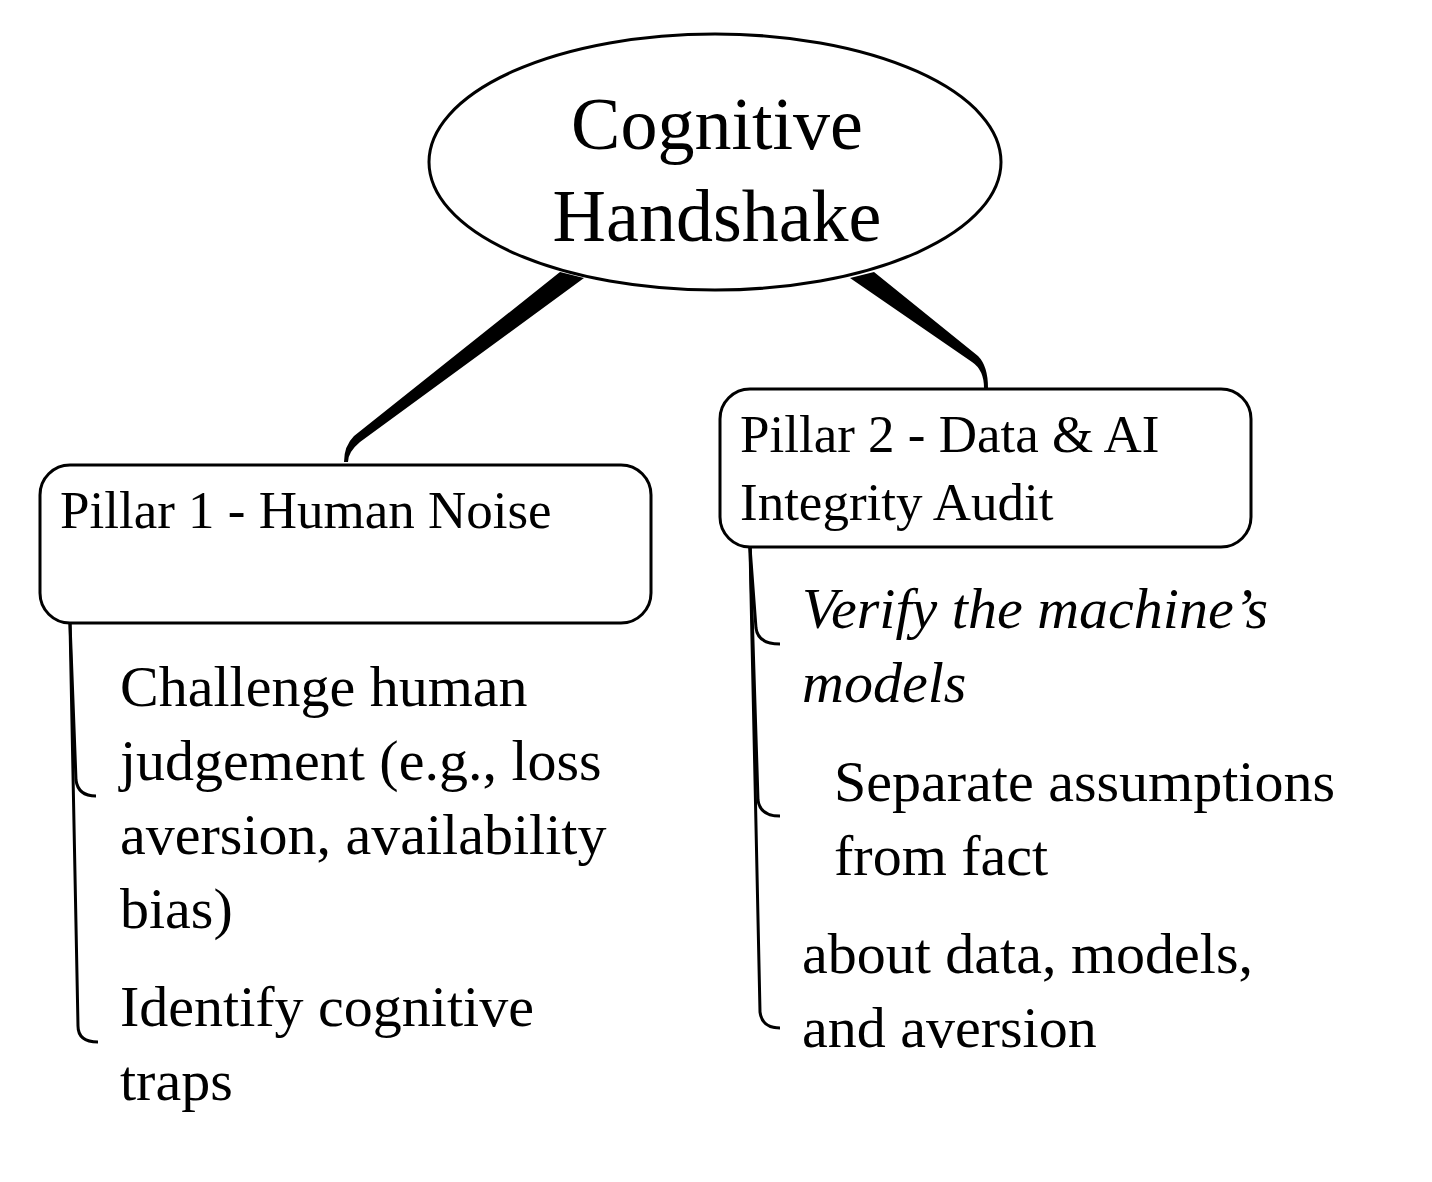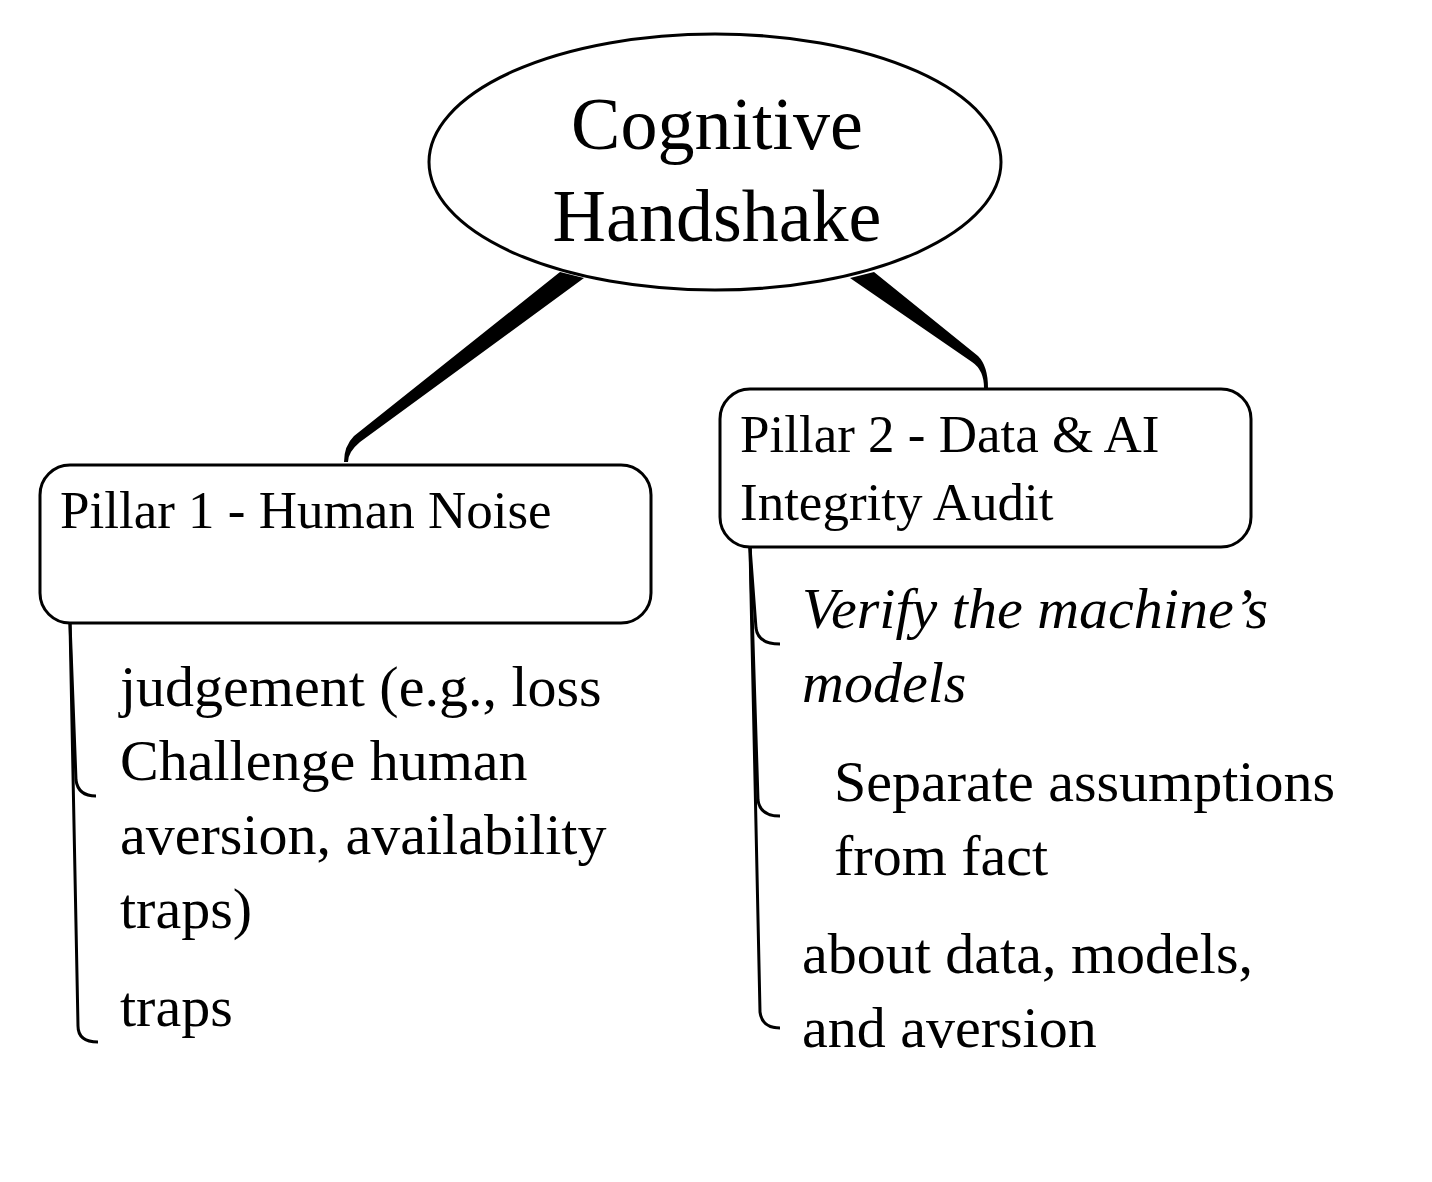--- a/index.html
+++ b/index.html
@@ -44,27 +44,28 @@
 <div class="pillar p1">
   <div>Pillar 1 - Human Noise</div>
 </div>
 
 <div class="pillar p2">
   <div>Pillar 2 - Data &amp; AI</div>
   <div>Integrity Audit</div>
 </div>
 
 <div class="item" style="left:120px; top:650px;">
+  <div>Challenge human</div>
   <div>judgement (e.g., loss</div>
-  <div>Challenge human</div>
   <div>aversion, availability</div>
-  <div>traps)</div>
+  <div>bias)</div>
 </div>
 
 <div class="item" style="left:120px; top:970px;">
+  <div>Identify cognitive</div>
   <div>traps</div>
 </div>
 
 <div class="item" style="left:802px; top:572px;font-style:italic;">
   <div>Verify the machine’s</div>
   <div>models</div>
 </div>
 
 <div class="item" style="left:802px; top:745px;margin-left:32px;">
   <div>Separate assumptions</div>

